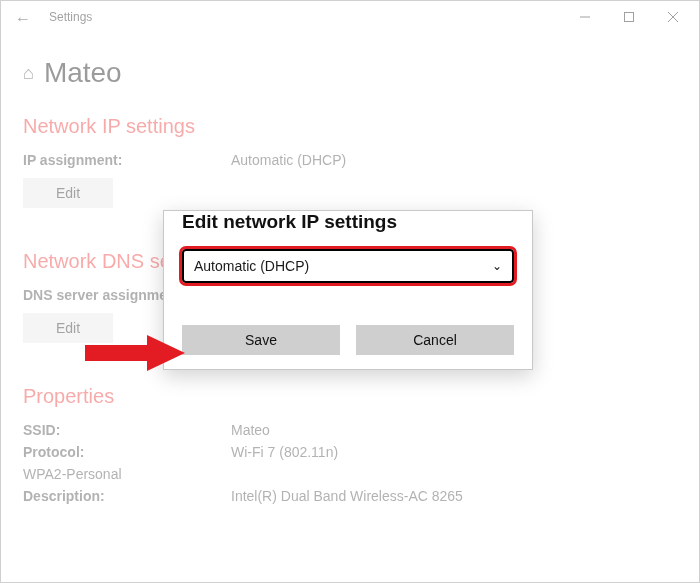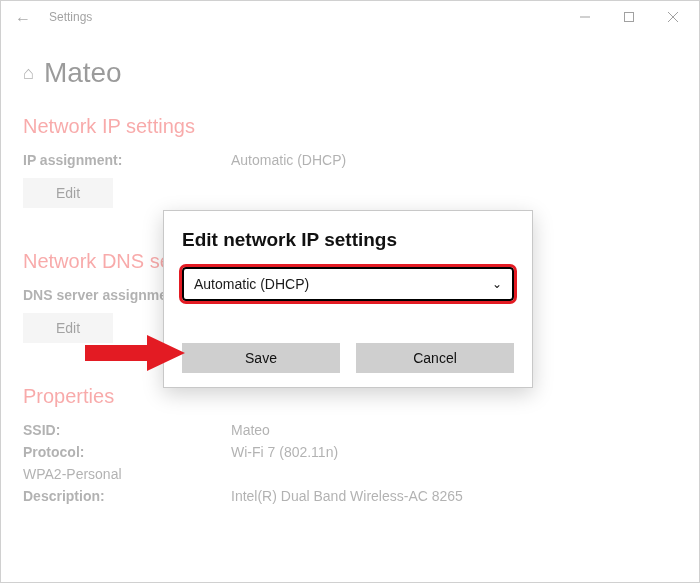--- a/index.html
+++ b/index.html
@@ -54,21 +54,21 @@
     
     .dialog {
       position: absolute;
       z-index: 10;
       left: 162px;
       top: 209px;
       width: 370px;
       background: #fff;
       border: 1px solid #c8c8c8;
       box-shadow: 0 6px 20px rgba(0,0,0,0.18);
-      padding: 18px 18px 14px 18px;
+      padding: 0 18px 14px 18px;
     }
     .dialog h2 { font-size: 19px; font-weight: 600; color:#111; margin-bottom: 16px;}
     .combo {
       position: relative;
       border: 2px solid #000;
       outline: 3px solid #e31b23;
       border-radius: 4px;
       height: 34px;
       display:flex; align-items:center;
       padding: 0 10px;

